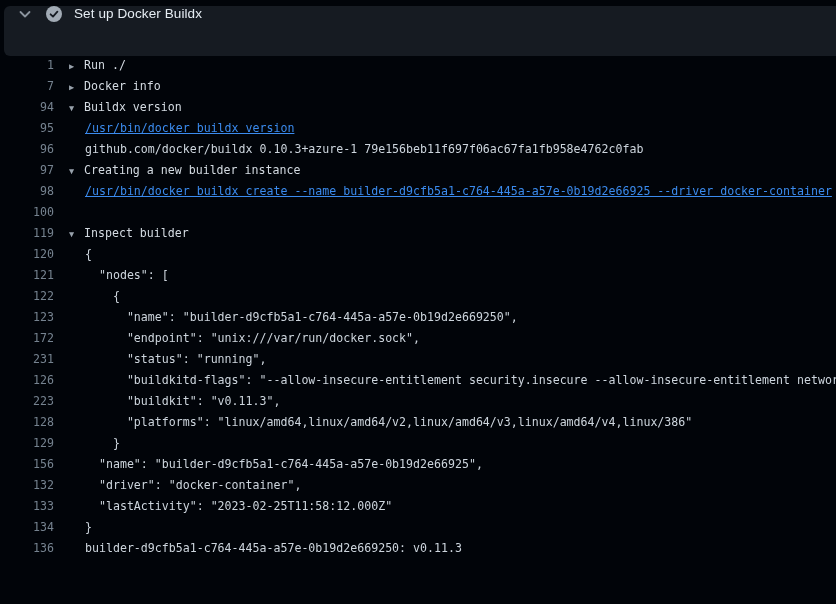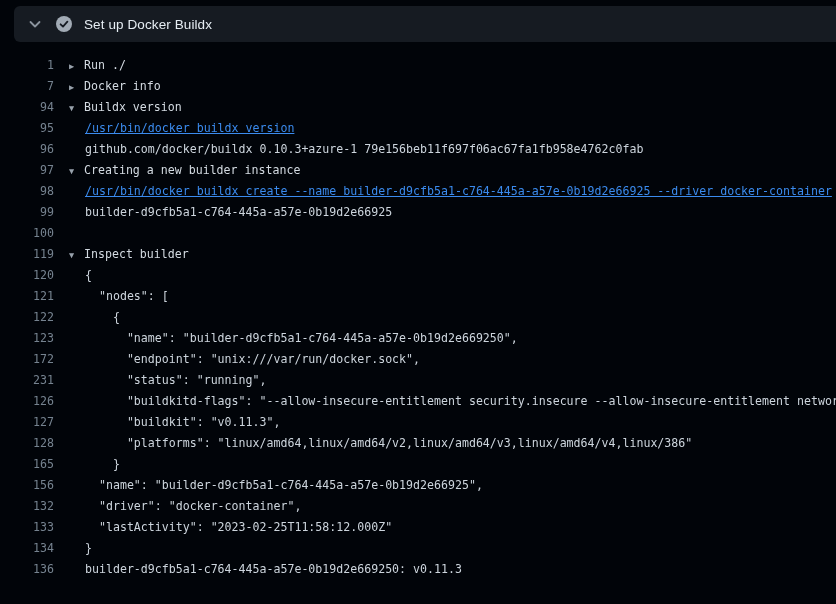--- a/index.html
+++ b/index.html
@@ -6,24 +6,24 @@
   body {
     width: 836px; height: 604px;
     background: #010409;
     overflow: hidden;
     position: relative;
     font-family: "DejaVu Sans Mono", "Liberation Mono", monospace;
   }
 
   
   .step-header {
-    position: absolute; top: 6px; left: 14px; right: 0; height: 36px;
+    position: absolute; top: 6px; left: 4px; right: 0; height: 50px;
     background: #161b22;
     border-radius: 6px 0 0 6px;
-    display: flex; align-items: center;
+    display: flex; 
     font-family: "Liberation Sans", "DejaVu Sans", sans-serif;
     cursor: pointer;
   }
   .chevron { margin-left: 13px; width: 16px; height: 16px; flex: 0 0 auto; }
   .status-icon { margin-left: 13px; width: 16px; height: 16px; flex: 0 0 auto; }
   .step-title {
     margin-left: 12px;
     color: #e6edf3;
     font-size: 13.5px;
     letter-spacing: 0.1px;
@@ -94,24 +94,20 @@
     <span class="content">github.com/docker/buildx 0.10.3+azure-1 79e156beb11f697f06ac67fa1fb958e4762c0fab</span>
   </div>
     <div class="line group">
     <span class="num">97</span>
     <span class="content"><span class="arrow">▼</span><span>Creating a new builder instance</span></span>
   </div>
     <div class="line plain cmd">
     <span class="num">98</span>
     <span class="content">/usr/bin/docker buildx create --name builder-d9cfb5a1-c764-445a-a57e-0b19d2e66925 --driver docker-container</span>
   </div>
-    <div class="line plain">
-    <span class="num">99</span>
-    <span class="content">builder-d9cfb5a1-c764-445a-a57e-0b19d2e66925</span>
-  </div>
     <div class="line group">
     <span class="num">100</span>
   </div>
     <div class="line group">
     <span class="num">119</span>
     <span class="content"><span class="arrow">▼</span><span>Inspect builder</span></span>
   </div>
     <div class="line plain">
     <span class="num">120</span>
     <span class="content">{</span>
@@ -134,29 +130,29 @@
   </div>
     <div class="line plain">
     <span class="num">231</span>
     <span class="content">      "status": "running",</span>
   </div>
     <div class="line plain">
     <span class="num">126</span>
     <span class="content">      "buildkitd-flags": "--allow-insecure-entitlement security.insecure --allow-insecure-entitlement network.host",</span>
   </div>
     <div class="line plain">
-    <span class="num">127</span>
+    <span class="num">223</span>
     <span class="content">      "buildkit": "v0.11.3",</span>
   </div>
     <div class="line plain">
     <span class="num">128</span>
     <span class="content">      "platforms": "linux/amd64,linux/amd64/v2,linux/amd64/v3,linux/amd64/v4,linux/386"</span>
   </div>
     <div class="line plain">
-    <span class="num">165</span>
+    <span class="num">129</span>
     <span class="content">    }</span>
   </div>
     <div class="line plain">
     <span class="num">156</span>
     <span class="content">  "name": "builder-d9cfb5a1-c764-445a-a57e-0b19d2e66925",</span>
   </div>
     <div class="line plain">
     <span class="num">132</span>
     <span class="content">  "driver": "docker-container",</span>
   </div>

